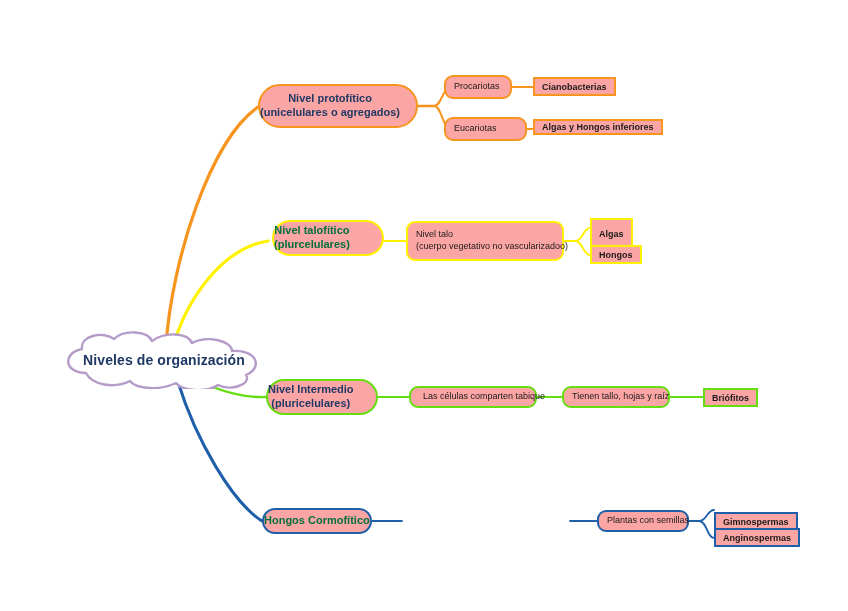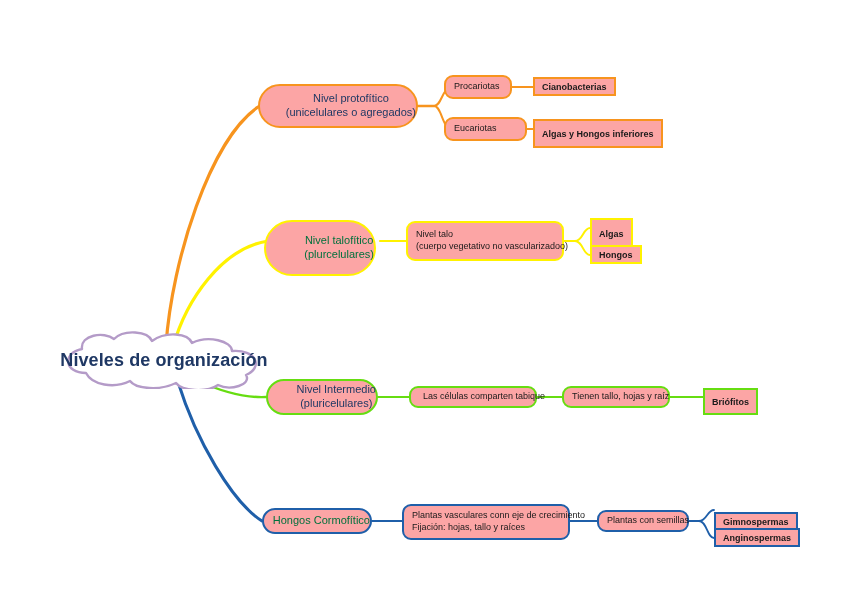--- a/index.html
+++ b/index.html
@@ -45,34 +45,34 @@
   }
   #cloud .cloud-label {
     position: absolute;
     left: 0;
     top: 0;
     width: 216px;
     height: 58px;
     display: flex;
     align-items: center;
     justify-content: center;
-    font-size: 18px;
+    font-size: 14px;
     font-weight: bold;
     color: #1f3864;
     letter-spacing: .1px;
   }
 
   
   .pill {
     border-radius: 999px;
     border-style: solid;
-    justify-content: flex-end;
+    justify-content: flex-start;
     text-align: center;
     line-height: 1.25;
-    font-weight: normal;
+    font-weight: bold;
     font-size: 11px;
   }
   
   .rrect {
     border-radius: 9px;
     border-style: solid;
     line-height: 1.3;
     font-size: 9px;
     color: #1a1a1a;
     padding: 0 8px;
@@ -90,43 +90,43 @@
 
   
   .c-orange { border-color: #F7941E; }
   #n-proto {
     left: 258px; top: 84px; width: 160px; height: 44px;
     border-width: 2.5px; color: #1f3864;
   }
   #n-procariotas { left: 444px; top: 75px; width: 68px; height: 24px; border-width: 2px; }
   #n-eucariotas  { left: 444px; top: 117px; width: 83px; height: 24px; border-width: 2px; }
   #n-ciano  { left: 533px; top: 77px;  height: 19px; border-width: 2px; }
-  #n-algashongos { left: 533px; top: 119px; height: 29px; border-width: 2px; }
+  #n-algashongos { left: 533px; top: 119px; height: 16px; border-width: 2px; }
 
   
   .c-yellow { border-color: #FFF200; }
   #n-talo {
-    left: 264px; top: 220px; width: 112px; height: 56px;
+    left: 272px; top: 220px; width: 112px; height: 36px;
     border-width: 2.5px; color: #00703C;
   }
   #n-tienentalo {
     left: 406px; top: 221px; width: 158px; height: 40px; border-width: 2px;
   }
   #n-algas  { left: 590px; top: 218px; height: 32px; border-width: 2px; }
   #n-hongos { left: 590px; top: 245px; height: 19px; border-width: 2px; }
 
   
   .c-green { border-color: #66DD11; }
   #n-intermedio {
     left: 266px; top: 379px; width: 112px; height: 36px;
     border-width: 2.5px; color: #1f3864;
   }
   #n-tabique { left: 409px; top: 386px; width: 128px; height: 22px; border-width: 2px; padding-left: 12px; }
   #n-tallohojas { left: 562px; top: 386px; width: 108px; height: 22px; border-width: 2px; }
-  #n-briofitos { left: 703px; top: 388px; height: 27px; border-width: 2px; }
+  #n-briofitos { left: 703px; top: 388px; height: 19px; border-width: 2px; }
 
   
   .c-blue { border-color: #1F5FA9; }
   #n-cormo {
     left: 262px; top: 508px; width: 110px; height: 26px;
     border-width: 2px; color: #00703C;
   }
   #n-plantasvasc {
     left: 402px; top: 504px; width: 168px; height: 36px; border-width: 2px;
   }
@@ -227,24 +227,20 @@
   <div class="node rrect c-green" id="n-tallohojas">
     <span>Tienen tallo, hojas y raíz</span>
   </div>
   <div class="node sbox c-green" id="n-briofitos">
     <span>Briófitos</span>
   </div>
 
   <div class="node pill c-blue" id="n-cormo">
     <span>Hongos Cormofítico</span>
   </div>
-  <div class="node rrect c-blue" id="n-plantasvasc">
-    <span>Plantas vasculares conn eje de crecimiento
-Fijación: hojas, tallo y raíces</span>
-  </div>
   <div class="node rrect c-blue" id="n-plantassem">
     <span>Plantas con semillas</span>
   </div>
   <div class="node sbox c-blue" id="n-gimno">
     <span>Gimnospermas</span>
   </div>
   <div class="node sbox c-blue" id="n-angino">
     <span>Anginospermas</span>
   </div>
 

